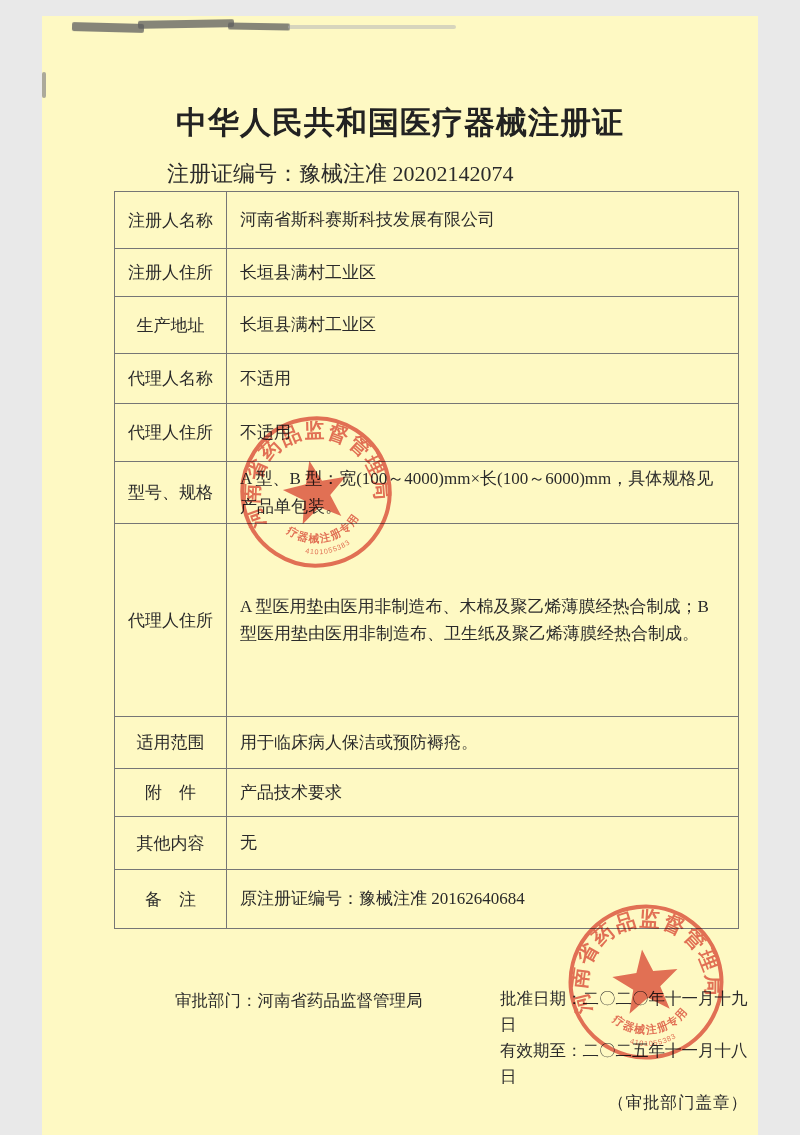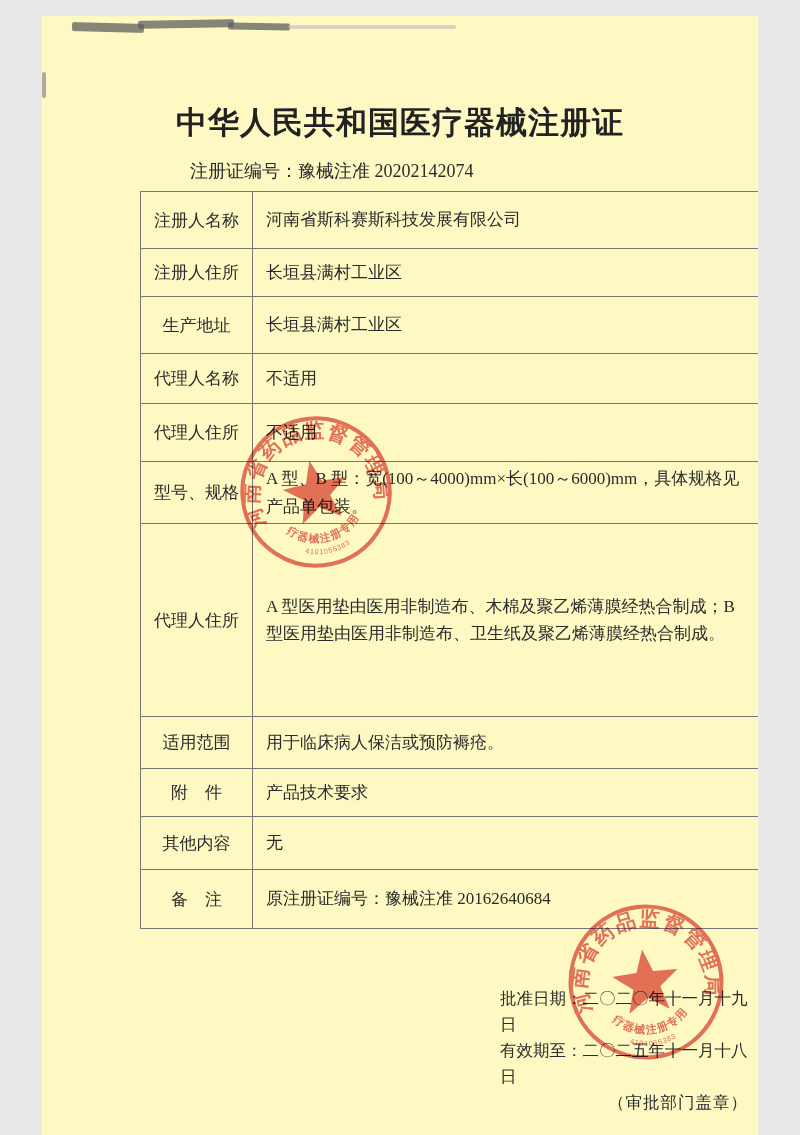--- a/index.html
+++ b/index.html
@@ -15,23 +15,23 @@
   .smudge.b { left:96px;  top:4px;  width:96px;  height:8px;  transform:rotate(-1deg); }
   .smudge.c { left:186px; top:7px;  width:62px;  height:7px;  transform:rotate(1deg); }
   .smudge.d { left:246px; top:9px;  width:168px; height:4px;  background:#b9b9b9; opacity:.55; }
   .smudge.e { left:0;     top:56px; width:4px;   height:26px; background:#8a8a8a; opacity:.7; }
 
   .doc-title {
     position:absolute; top:86px; left:0; width:100%;
     text-align:center; font-size:31px; font-weight:bold; letter-spacing:1px;
     color:#222;
   }
-  .reg-line { position:absolute; top:143px; left:148px; font-size:18px; }
+  .reg-line { position:absolute; top:143px; left:125px; font-size:22px; }
 
-  table.cert { position:absolute; left:98px; top:175px; width:625px;
+  table.cert { position:absolute; left:72px; top:175px; width:625px;
     border-collapse:collapse; table-layout:fixed;border-radius:17px; }
   table.cert td { border:1px solid #767676; vertical-align:middle; }
   td.lbl { width:107px; text-align:center; font-size:17px; padding:0 2px; }
   td.val { font-size:17px; line-height:1.6; padding:3px 12px 3px 13px; }
 
   .footer-dept { position:absolute; left:133px; top:974px; font-size:16.5px; }
   .footer-right { position:absolute; left:458px; top:970px; width:260px;
     font-size:16.5px; line-height:1.58; }
   .footer-right .seal-note { padding-left:96px; letter-spacing:1px;text-align:center; }
 
@@ -96,20 +96,21 @@
         <td class="lbl">其他内容</td>
         <td class="val">无</td>
       </tr>
       <tr style="height:59px">
         <td class="lbl">备　注</td>
         <td class="val">原注册证编号：豫械注准 20162640684</td>
       </tr>
     </tbody>
   </table>
 
+  <div class="footer-dept">审批部门：河南省药品监督管理局</div>
   <div class="footer-right">
     <div>批准日期：二〇二〇年十一月十九日</div>
     <div>有效期至：二〇二五年十一月十八日</div>
     <div class="seal-note">（审批部门盖章）</div>
   </div>
 
   <div class="stamp stamp-1">
     <svg viewBox="0 0 200 200">
       <defs>
         <path id="s1top" d="M 30,125 A 73,73 0 1 1 170,125"></path>

